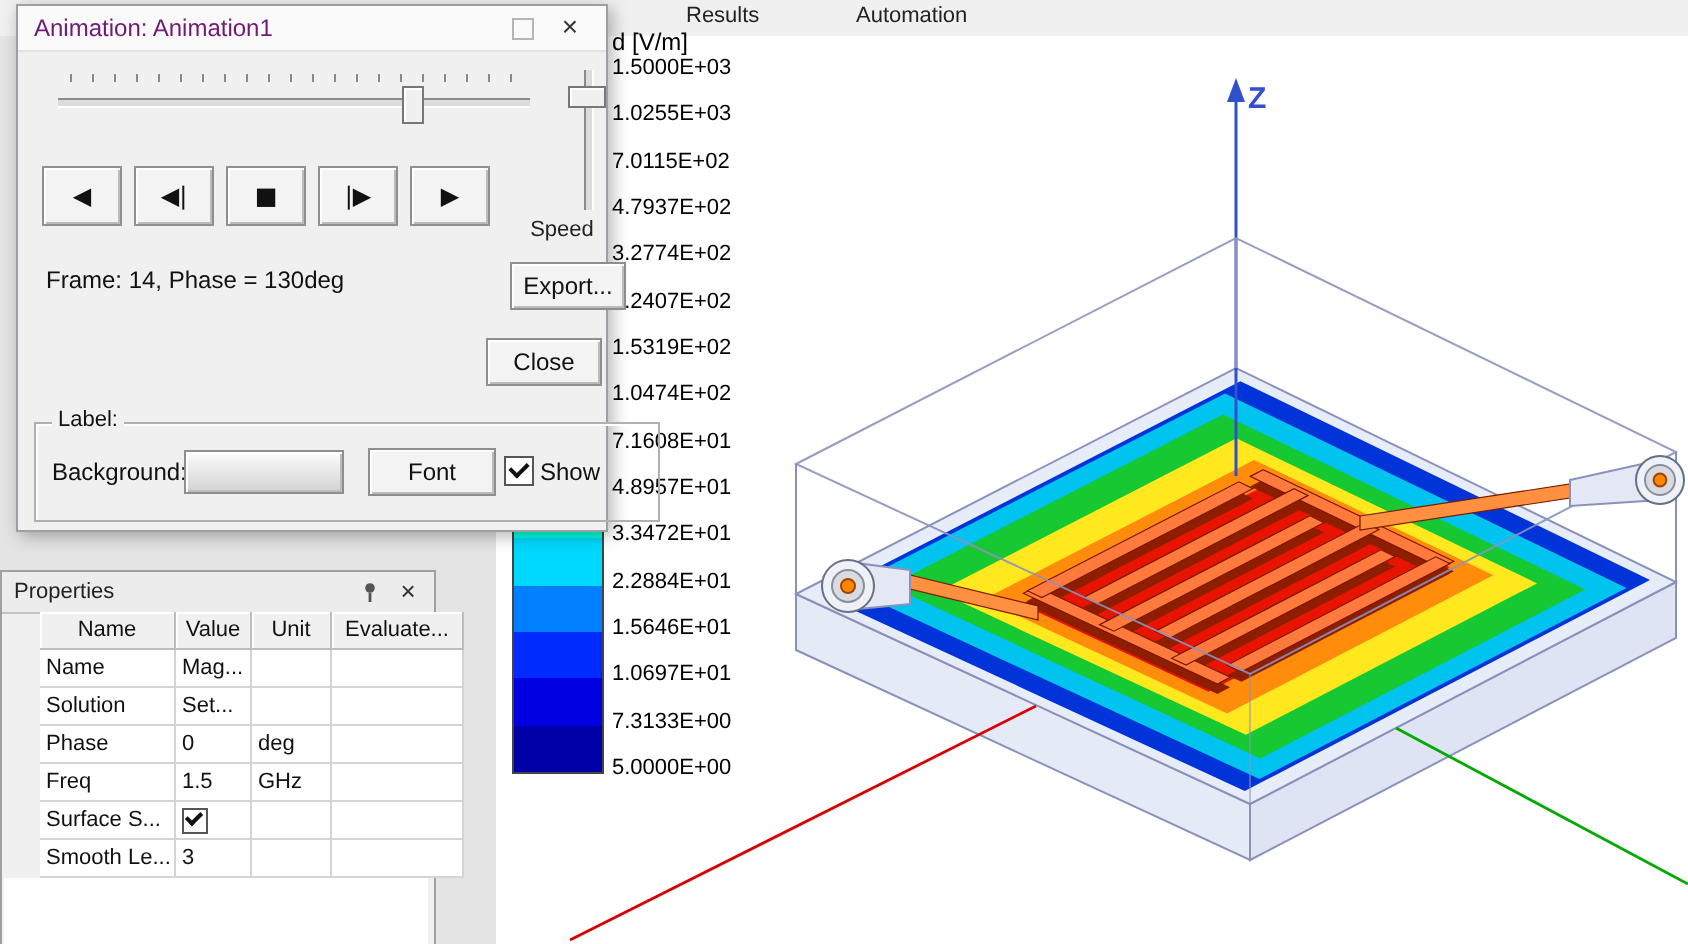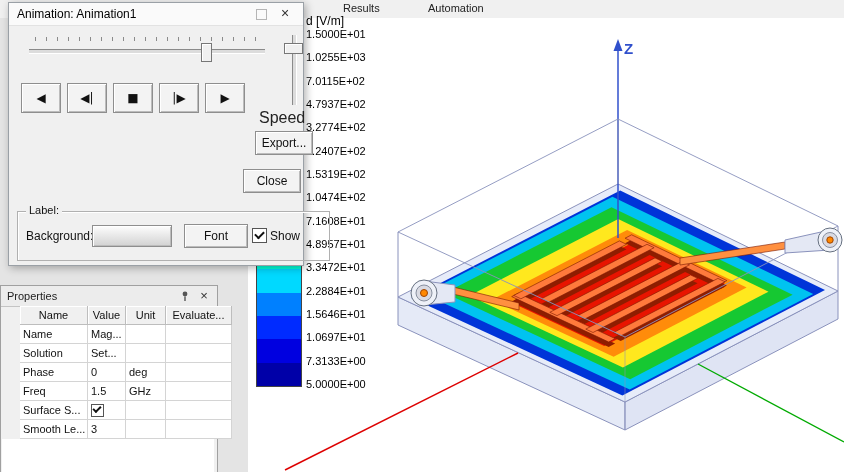--- a/index.html
+++ b/index.html
@@ -35,38 +35,38 @@
        display:flex;align-items:center;justify-content:center;cursor:default;color:#111;}
   .checkbox{width:13px;height:13px;background:#fff;border:1px solid #555;position:relative;}
   .checkbox.checked::after{content:"";position:absolute;left:2px;top:2px;width:7px;height:4px;
        border-left:2px solid #111;border-bottom:2px solid #111;transform:rotate(-45deg);}
 
   
   #anim-dialog{position:absolute;left:8px;top:2px;width:294px;height:262px;background:#f0f0f0;
     border:1px solid #9aa0a6;box-shadow:2px 2px 8px rgba(0,0,0,.3);z-index:5;}
   #anim-titlebar{position:absolute;left:0;top:0;right:0;height:22px;background:#fafafa;
     border-bottom:1px solid #e2e2e2;}
-  #anim-title{position:absolute;left:8px;top:4px;font-size:12px;color:#000000;}
+  #anim-title{position:absolute;left:8px;top:4px;font-size:12px;color:#701a75;}
   #anim-max{position:absolute;right:36px;top:6px;width:9px;height:9px;border:1px solid #b5b5b5;}
   #anim-close{position:absolute;right:10px;top:2px;font-size:14px;color:#333;width:16px;text-align:center;}
 
   #hslider{position:absolute;left:20px;top:34px;width:236px;height:26px;}
   #hticks{position:absolute;left:6px;right:6px;top:0;height:4px;
     background:repeating-linear-gradient(90deg,#8a8a8a 0,#8a8a8a 1px,transparent 1px,transparent 11px);}
   #htrack{position:absolute;left:0;right:0;top:12px;height:3px;background:#dcdcdc;
     border-top:1px solid #8a8a8a;border-bottom:1px solid #ffffff;}
   #hthumb{position:absolute;left:172px;top:6px;width:9px;height:17px;background:#f0f0f0;
     border:1px solid #777;box-shadow:inset 1px 1px 0 #fff;}
 
   #vslider{position:absolute;left:272px;top:30px;width:24px;height:74px;}
   #vtrack{position:absolute;left:11px;top:2px;bottom:2px;width:3px;background:#dcdcdc;
     border-left:1px solid #8a8a8a;border-right:1px solid #ffffff;}
   #vthumb{position:absolute;left:3px;top:10px;width:17px;height:9px;background:#f0f0f0;
     border:1px solid #777;box-shadow:inset 1px 1px 0 #fff;}
-  #speed-label{position:absolute;left:250px;top:106px;width:44px;text-align:center;font-size:16px;color:#222;}
+  #speed-label{position:absolute;left:250px;top:106px;width:44px;text-align:center;font-size:11px;color:#222;}
 
   .transport{position:absolute;top:80px;width:38px;height:28px;font-size:12px;
     font-family:"DejaVu Sans",sans-serif;}
   #frame-info{position:absolute;left:14px;top:130px;font-size:12px;color:#111;white-space:nowrap;}
   #export-btn{position:absolute;left:234px;top:128px;width:56px;height:22px;font-size:12px;margin-left:12px;}
   #close-btn{position:absolute;left:234px;top:166px;width:56px;height:22px;font-size:12px;}
 
   #label-group{position:absolute;left:8px;top:208px;width:280px;height:48px;border:1px solid #b0b0b0;
     box-shadow:inset 1px 1px 0 #fff;padding-left:31px;}
   #label-group-title{position:absolute;top:-8px;left:8px;background:#f0f0f0;padding:0 3px;font-size:11px;}
@@ -169,21 +169,21 @@
       <div class="legend-seg" style="background: rgb(0, 255, 34);"></div>
       <div class="legend-seg" style="background: rgb(0, 255, 128);"></div>
       <div class="legend-seg" style="background: rgb(0, 255, 217);"></div>
       <div class="legend-seg" style="background: rgb(0, 217, 255);"></div>
       <div class="legend-seg" style="background: rgb(0, 128, 255);"></div>
       <div class="legend-seg" style="background: rgb(0, 43, 255);"></div>
       <div class="legend-seg" style="background: rgb(0, 0, 224);"></div>
       <div class="legend-seg" style="background: rgb(0, 0, 168);"></div>
     </div>
   <div id="legend-values">
-      <div class="legend-val">1.5000E+01</div>
+      <div class="legend-val">1.5000E+03</div>
       <div class="legend-val">1.0255E+03</div>
       <div class="legend-val">7.0115E+02</div>
       <div class="legend-val">4.7937E+02</div>
       <div class="legend-val">3.2774E+02</div>
       <div class="legend-val">2.2407E+02</div>
       <div class="legend-val">1.5319E+02</div>
       <div class="legend-val">1.0474E+02</div>
       <div class="legend-val">7.1608E+01</div>
       <div class="legend-val">4.8957E+01</div>
       <div class="legend-val">3.3472E+01</div>
@@ -212,20 +212,21 @@
       <div id="vthumb"></div>
     </div>
     <div id="speed-label">Speed</div>
 
     <div class="btn transport" style="left:12px">◀</div>
     <div class="btn transport" style="left:58px">◀|</div>
     <div class="btn transport" style="left:104px">■</div>
     <div class="btn transport" style="left:150px">|▶</div>
     <div class="btn transport" style="left:196px">▶</div>
 
+    <div id="frame-info">Frame: 14, Phase = 130deg</div>
     <div class="btn" id="export-btn">Export...</div>
     <div class="btn" id="close-btn">Close</div>
 
     <div id="label-group">
       <span id="label-group-title">Label:</span>
       <span id="bg-label">Background:</span>
       <div class="btn" id="bg-swatch"></div>
       <div class="btn" id="font-btn">Font</div>
       <div class="checkbox checked" id="show-check"></div>
       <span id="show-label">Show</span>

